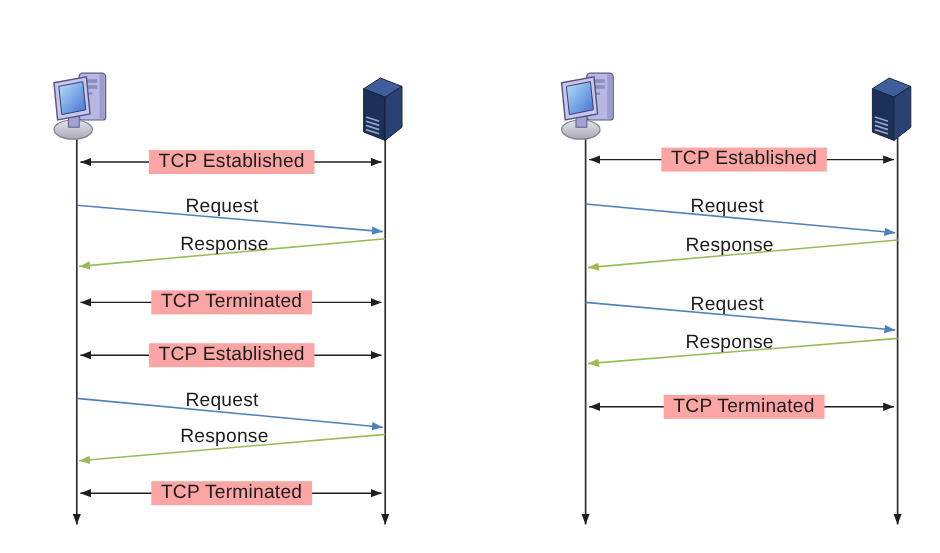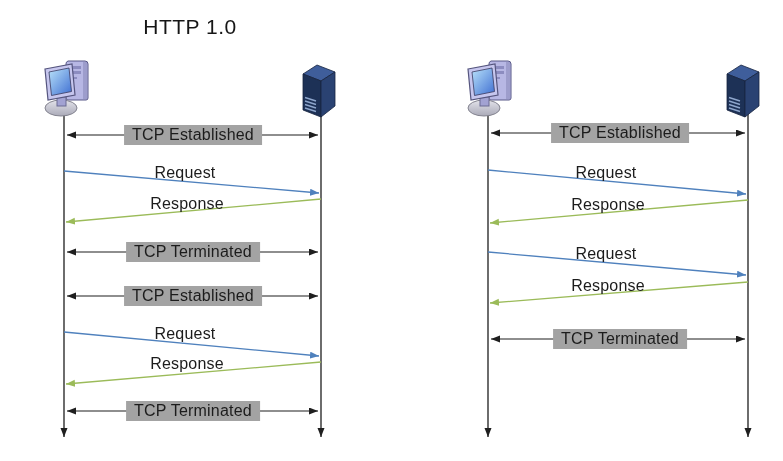--- a/index.html
+++ b/index.html
@@ -13,21 +13,21 @@
   .canvas svg{position:absolute;left:0;top:0;}
   .lbl{
     position:absolute;
     transform:translateX(-50%);
     white-space:nowrap;
     color:#1c1c1c;
     font-size:16px;
     line-height:20px;
     letter-spacing:0.2px;
   }
-  .lbl.tcp{background:#a3a3a3;padding:0 8px;}
+  .lbl.tcp{background:#fca5a5;padding:0 8px;}
   .title{
     position:absolute;
     transform:translateX(-50%);
     white-space:nowrap;
     color:#161616;
     font-size:21px;
     line-height:26px;
     letter-spacing:0.5px;
   }
 </style>
@@ -109,21 +109,20 @@
       <line x1="748" y1="200" x2="490" y2="223" stroke="#9bbb59" stroke-width="1.3" marker-end="url(#ah-green)"></line>
       <line x1="488" y1="252" x2="746" y2="275" stroke="#4f81bd" stroke-width="1.3" marker-end="url(#ah-blue)"></line>
       <line x1="748" y1="282" x2="490" y2="303" stroke="#9bbb59" stroke-width="1.3" marker-end="url(#ah-green)"></line>
       <line x1="491" y1="339" x2="745" y2="339" stroke="#1f1f1f" stroke-width="1.2" marker-start="url(#ah-black-rev)" marker-end="url(#ah-black)"></line>
 
       <use href="#client-icon" x="465" y="57"></use>
       <use href="#server-icon" x="724" y="60"></use>
     </g>
   </svg>
 
-  <div class="title" style="left:190px;top:14px;">HTTP 1.0</div>
 
   <div class="lbl tcp" style="left:193px;top:125px;">TCP Established</div>
   <div class="lbl" style="left:185px;top:163px;">Request</div>
   <div class="lbl" style="left:187px;top:194px;">Response</div>
   <div class="lbl tcp" style="left:193px;top:242px;">TCP Terminated</div>
   <div class="lbl tcp" style="left:193px;top:286px;">TCP Established</div>
   <div class="lbl" style="left:185px;top:324px;">Request</div>
   <div class="lbl" style="left:187px;top:354px;">Response</div>
   <div class="lbl tcp" style="left:193px;top:401px;">TCP Terminated</div>
 

